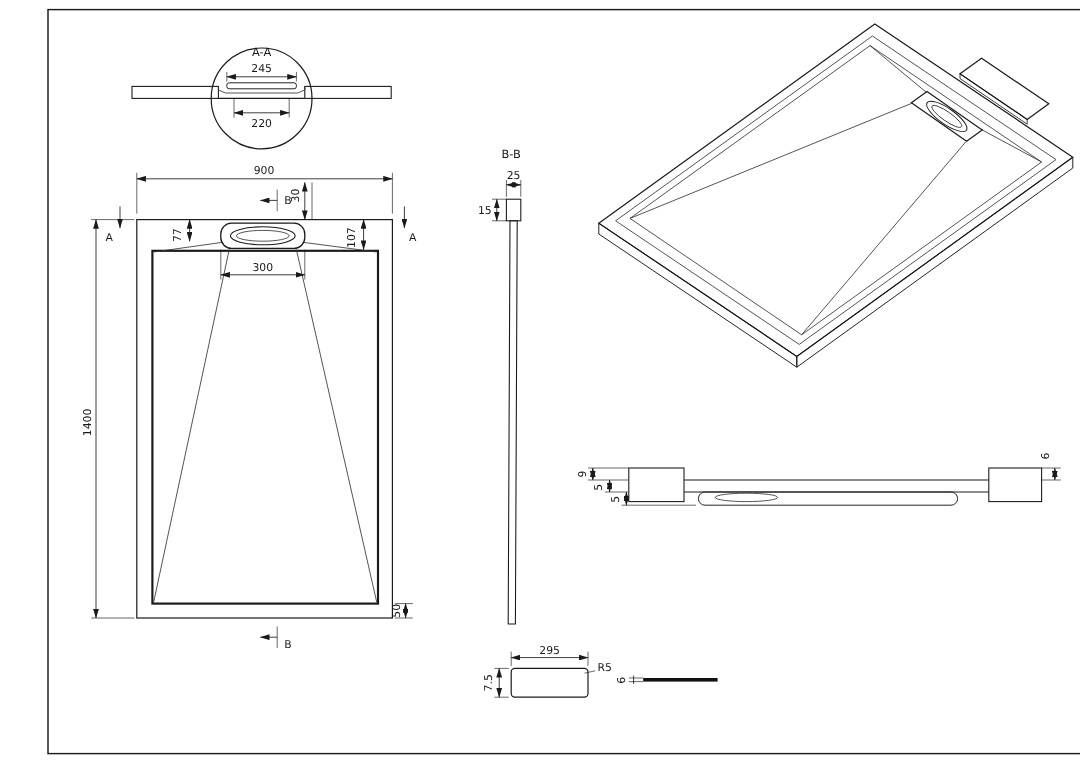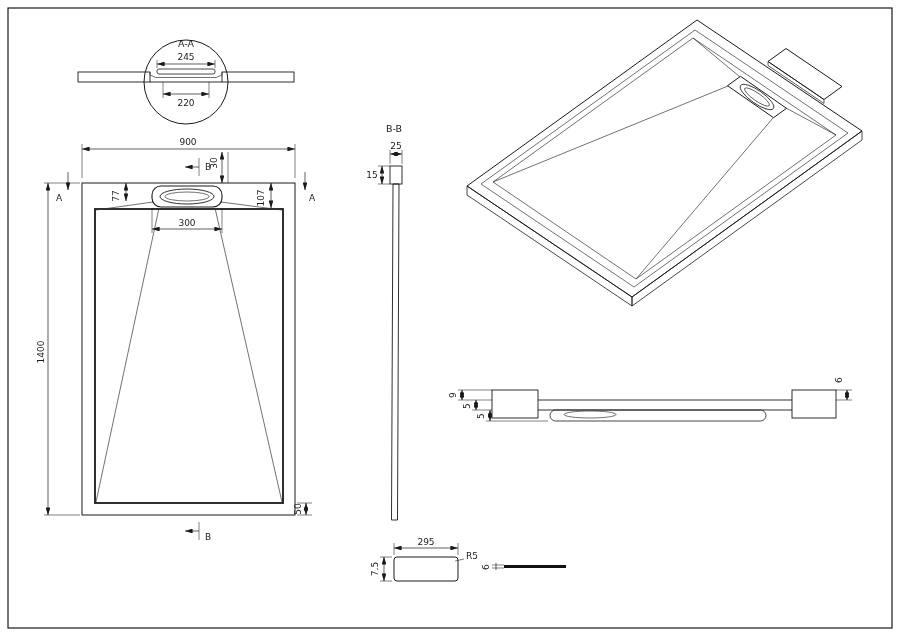--- a/index.html
+++ b/index.html
@@ -1,20 +1,21 @@
 <!DOCTYPE html>
 <html><head>
 <meta charset="utf-8">
 <style>
   html,body { margin:0; padding:0; background:#ffffff; }
   .sheet {
     position:relative;
     width:724px; height:636px;
     background:#ffffff;
     font-family:"DejaVu Sans", sans-serif;
+    padding-left:32px;
   }
   svg { display:block; }
   svg text {
     font-family:"DejaVu Sans", sans-serif;
     font-size:9px;
     fill:#1a1a1a;
   }
   svg text.title { font-size:9.5px; }
   .dim  { stroke:#1a1a1a; stroke-width:0.7; fill:none; }
   .ext  { stroke:#1a1a1a; stroke-width:0.55; fill:none; }

